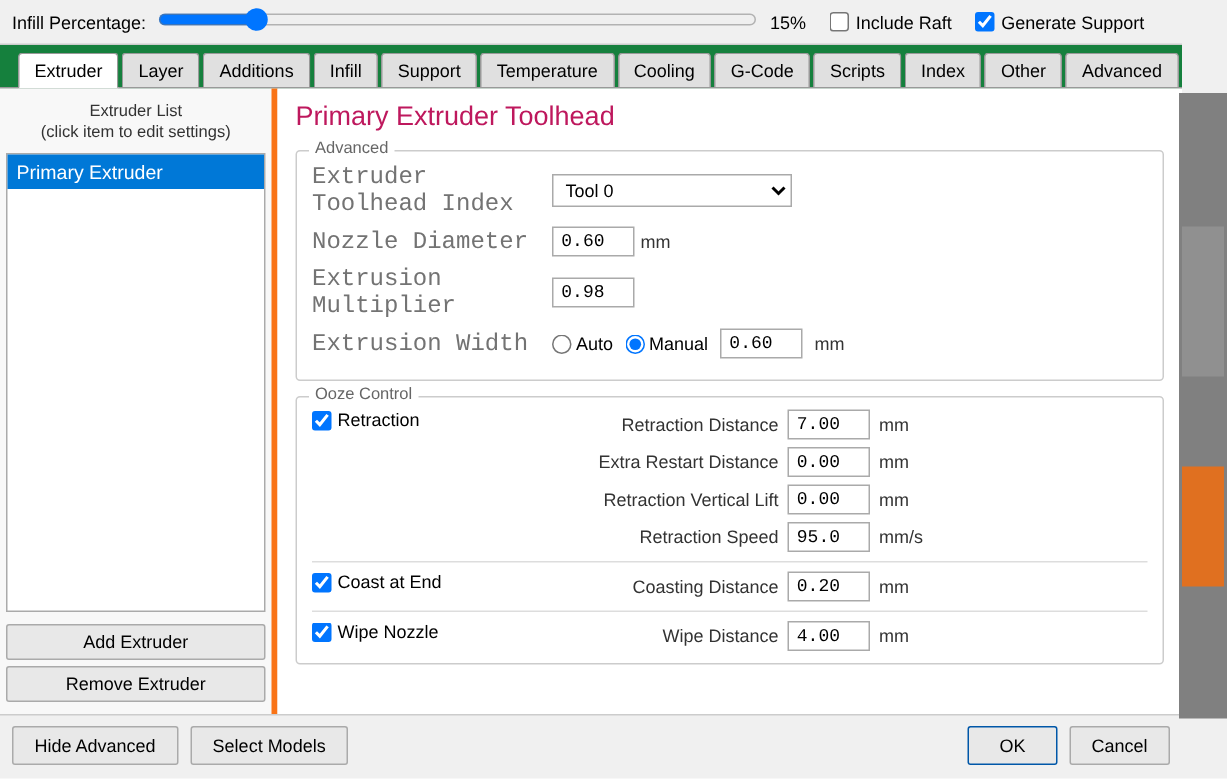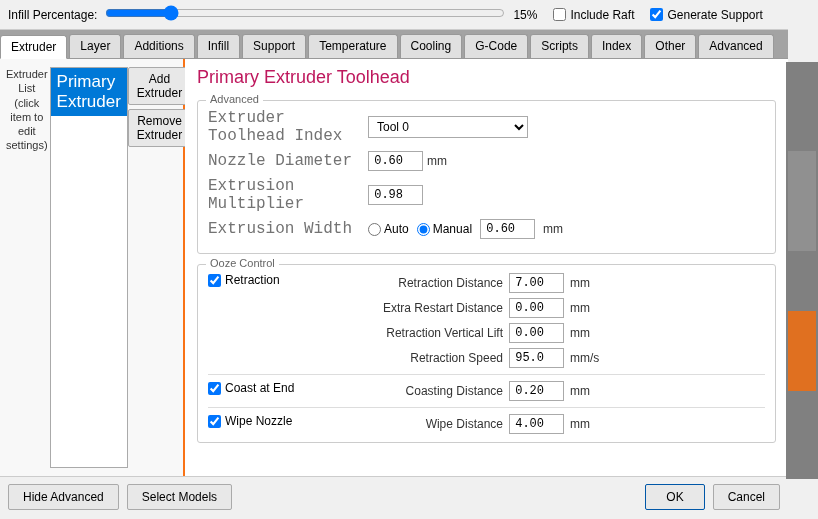--- a/index.html
+++ b/index.html
@@ -45,24 +45,25 @@
       margin-right: 16px;
       font-size: 12px;
     }
     .checkbox-group input[type=checkbox] {
       margin: 0;
     }
 
     
     .tab-bar {
       display: flex;
-      background: #a3a3a3;
+      background: #15803d;
       border-bottom: 1px solid #999;
-      padding-left: 0;
+      padding-left: 12px;
       padding-top: 4px;
+      align-items: center;
     }
     .tab {
       padding: 4px 10px;
       border: 1px solid #999;
       border-bottom: none;
       background: #e0e0e0;
       cursor: pointer;
       margin-right: 2px;
       font-size: 12px;
       border-radius: 3px 3px 0 0;
@@ -77,42 +78,43 @@
 
     
     .main-content {
       display: flex;
       height: calc(519px - 30px - 32px - 40px);
     }
 
     
     .sidebar {
       width: 185px;
-      border-right: 2px solid #f97316;
+      border-right: 4px solid #f97316;
       background: #f8f8f8;
       display: flex;
+      flex-direction: column;
       padding: 4px;
     }
     .sidebar-title {
       text-align: center;
       font-size: 11px;
       color: #333;
       padding: 4px 2px 2px;
       line-height: 1.3;
     }
     .sidebar-list {
       flex: 1;
       border: 1px solid #aaa;
       background: white;
       margin: 4px 0;
     }
     .sidebar-item {
       padding: 4px 6px;
       cursor: pointer;
-      font-size: 17px;
+      font-size: 13px;
     }
     .sidebar-item.selected {
       background: #0078d7;
       color: white;
     }
     .sidebar-buttons {
       display: flex;
       flex-direction: column;
       gap: 4px;
       padding: 4px 0;
@@ -211,21 +213,21 @@
     }
 
     
     .ooze-section {
       margin-top: 6px;
     }
 
     .checkbox-row {
       display: flex;
       align-items: flex-start;
-      gap: 0;
+      gap: 16px;
     }
     .checkbox-col {
       width: 140px;
       display: flex;
       align-items: center;
       gap: 4px;
       font-size: 12px;
     }
     .sub-rows {
       display: flex;

